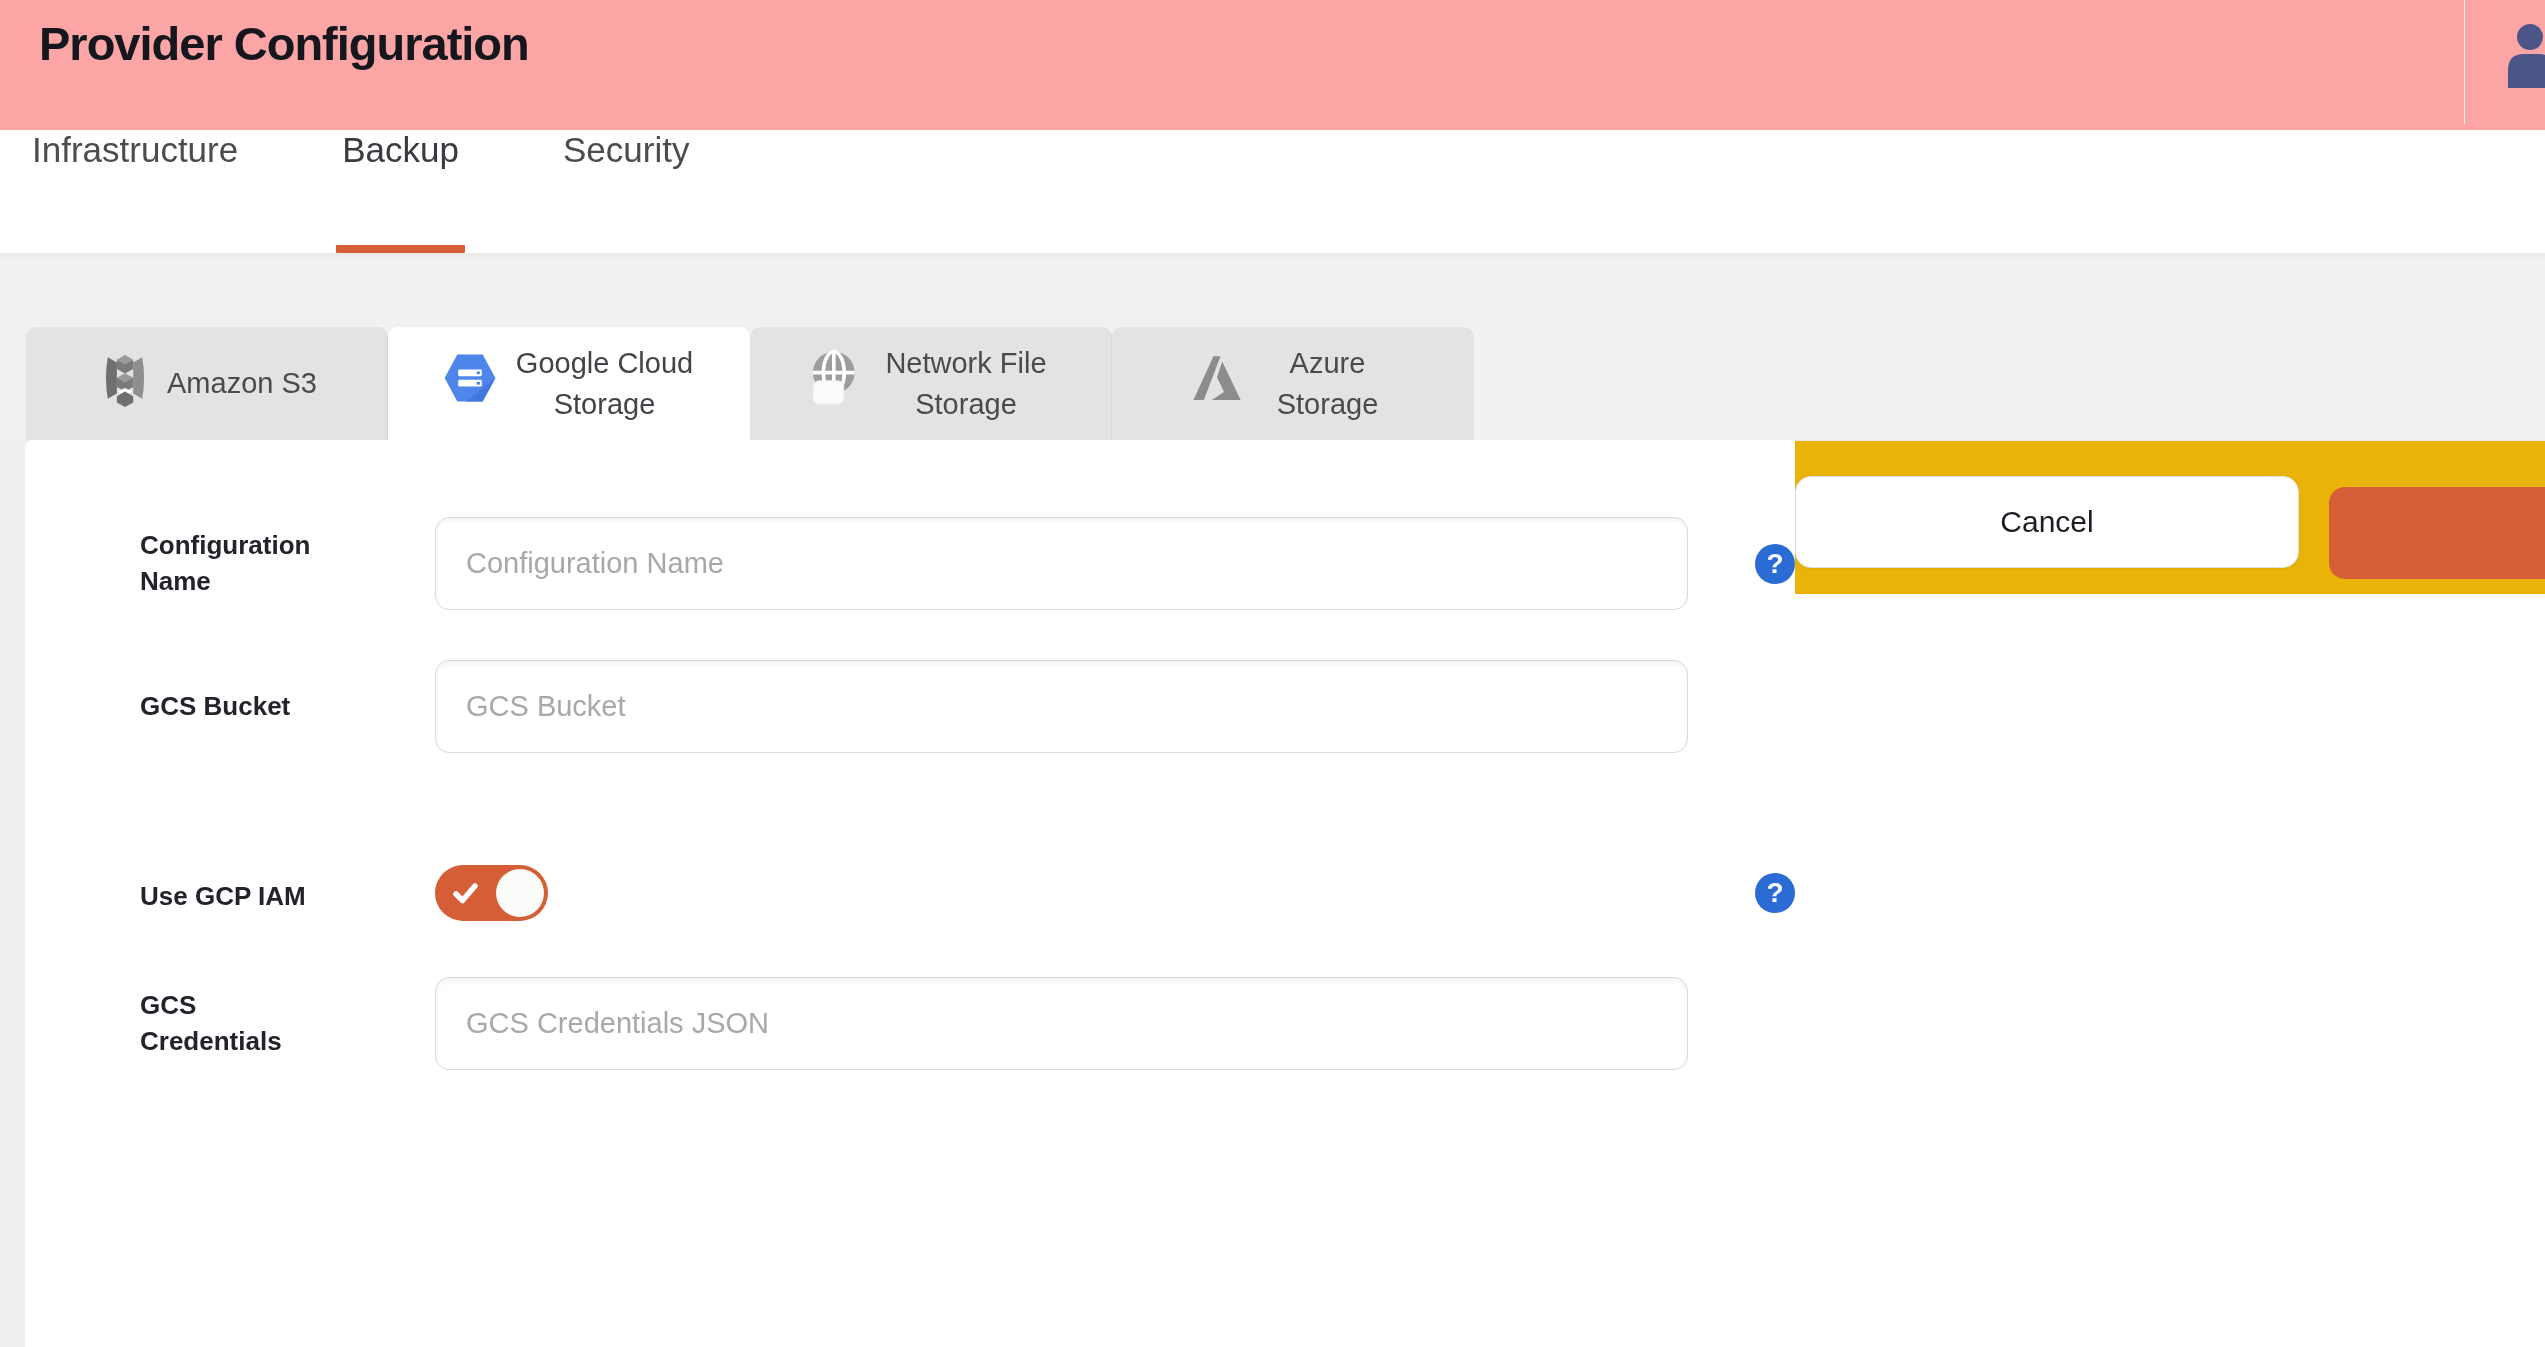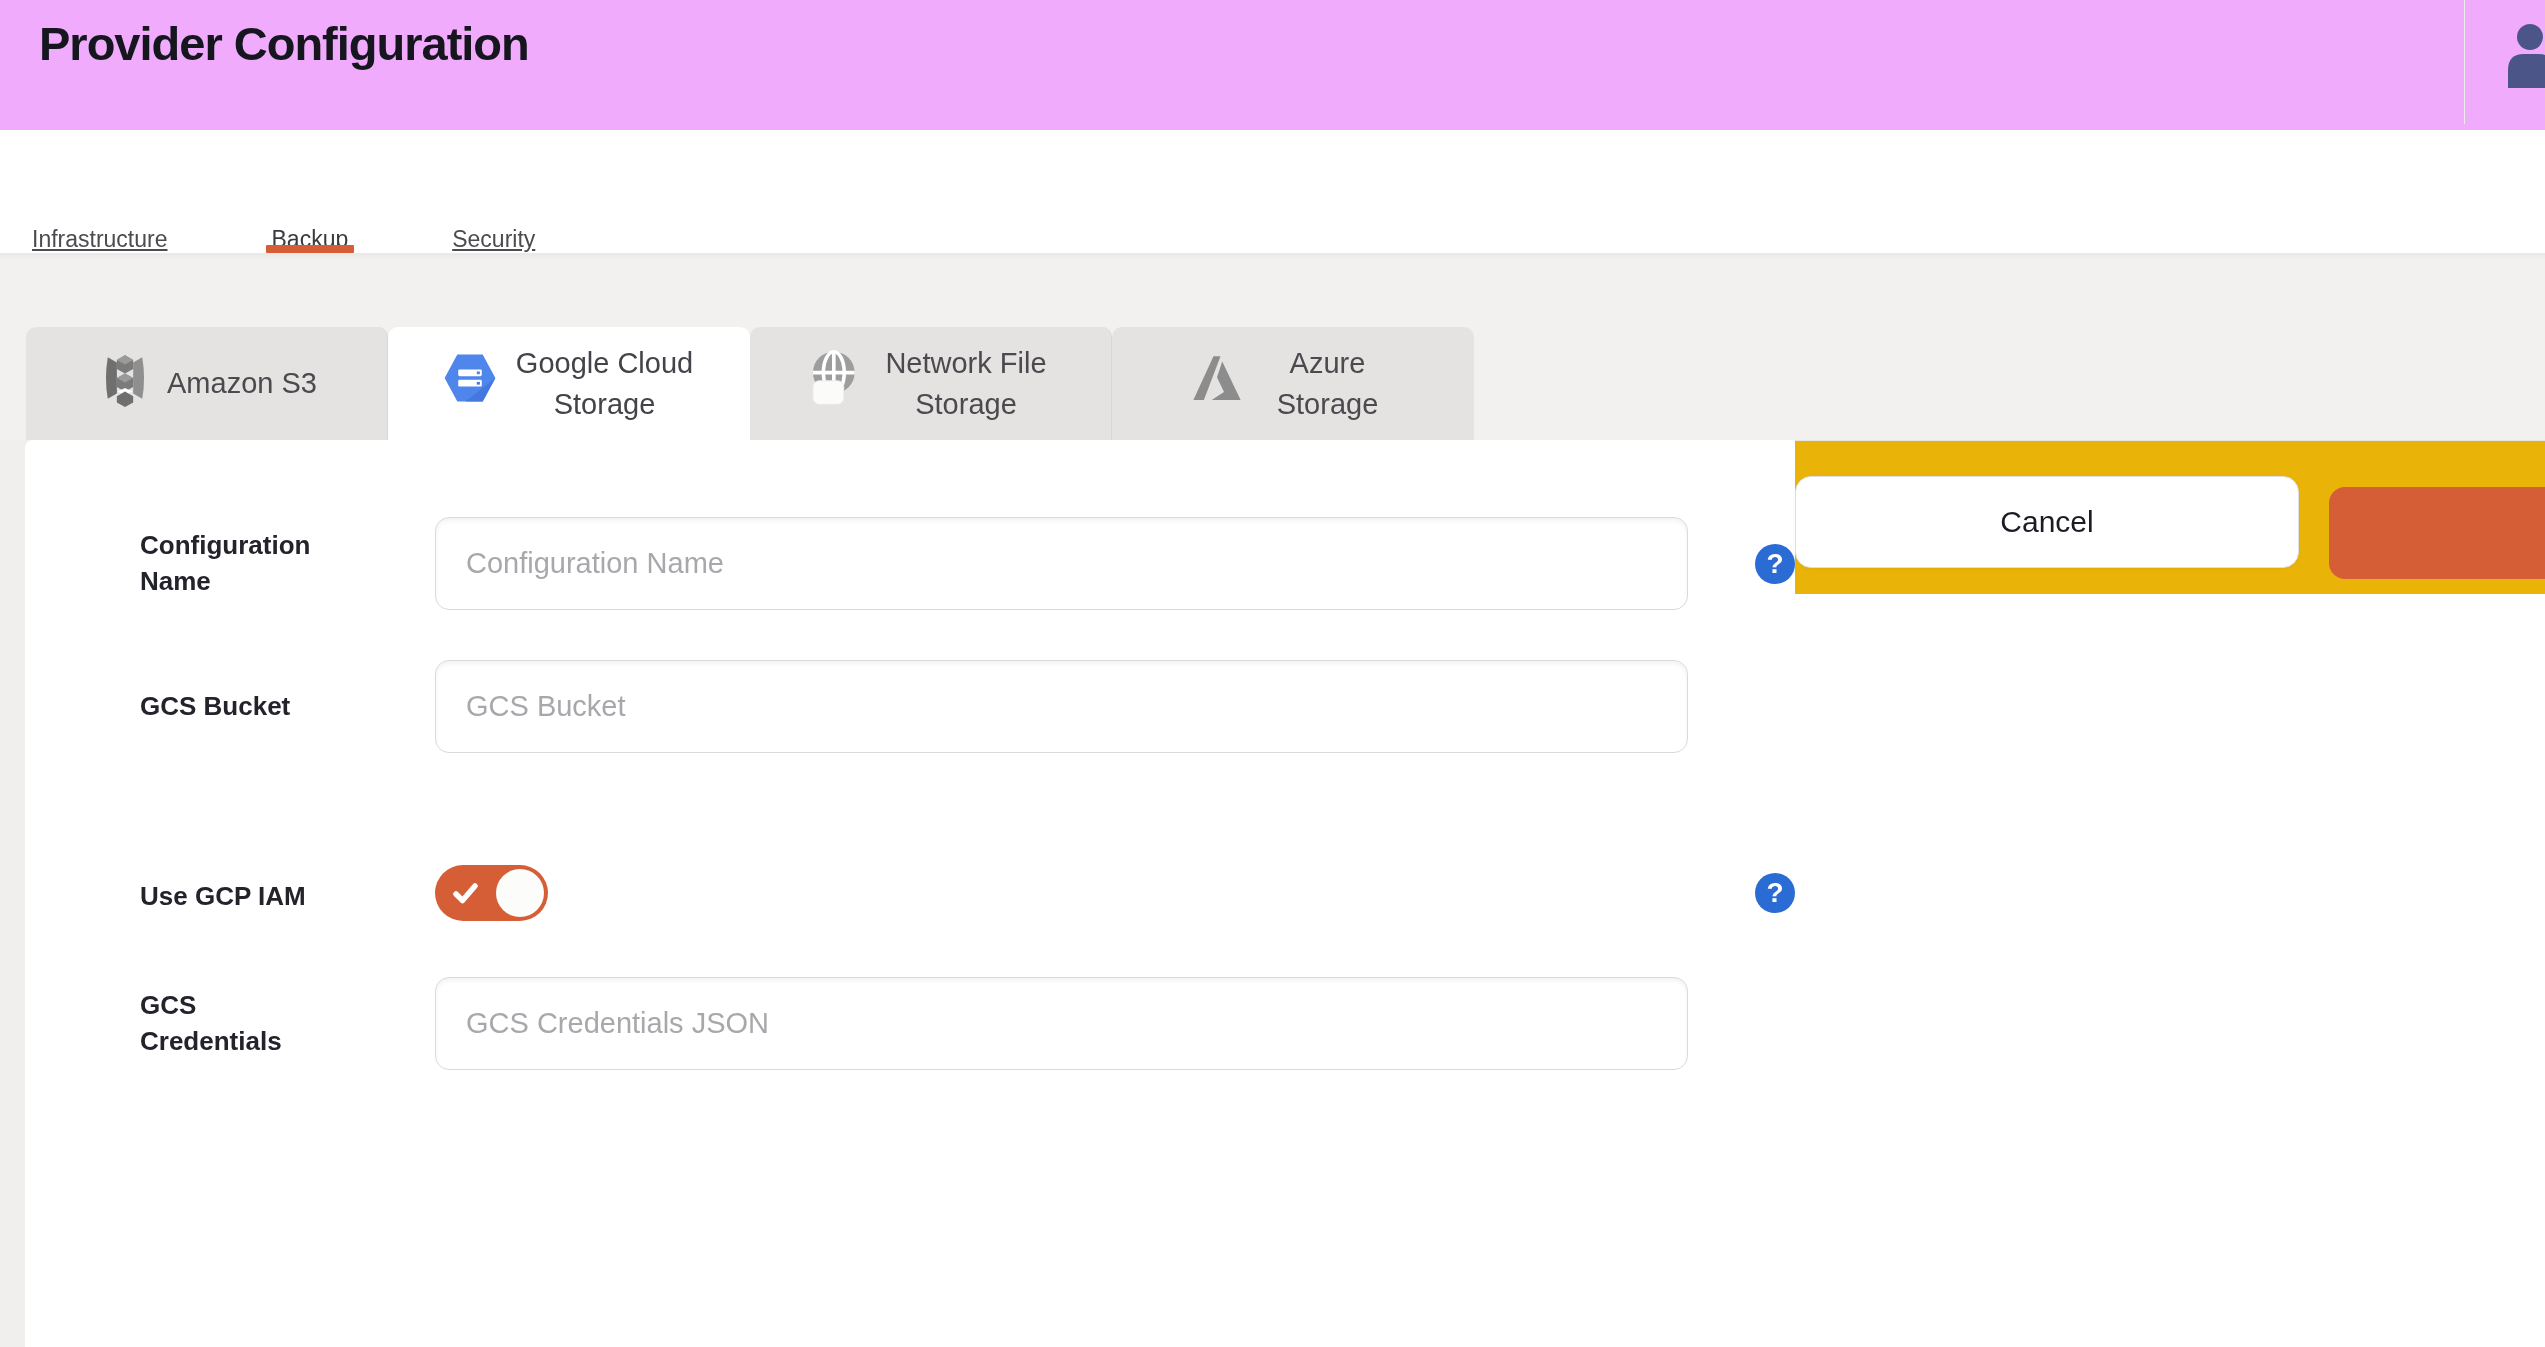--- a/index.html
+++ b/index.html
@@ -7,35 +7,35 @@
   body {
     width:2545px; height:1347px;
     font-family:"Liberation Sans", sans-serif;
     background:#ffffff;
     color:#1c1c24;
     overflow:hidden;
     position:relative;
   }
 
   
-  .header { position:relative; height:130px; background:#f0abfc; }
+  .header { position:relative; height:130px; background:#fca5a5; }
   .page-title {
     margin:0; position:absolute; left:39px; top:16px;
     font-size:47px; font-weight:bold; letter-spacing:-1px; color:#16161f;
   }
   .header-divider {
     position:absolute; left:2464px; top:0; width:1px; height:124px; background:#ececec;
   }
   .user-btn { position:absolute; left:2499px; top:22px; width:60px; height:66px; cursor:pointer; }
 
   
   .nav { height:123px; background:#fff; display:flex; align-items:center; padding-left:29px; }
   .nav-tab {
-    position:relative; height:100%; display:flex; align-items:flex-end;
-    padding:0 3px; margin-right:98px; font-size:23px; color:#4b4b50; cursor:pointer;text-decoration:underline;
+    position:relative; height:100%; display:flex; align-items:flex-start;
+    padding:0 3px; margin-right:98px; font-size:35px; color:#4b4b50; cursor:pointer;
   }
   .nav-tab.active { color:#3a3a40; }
   .nav-tab.active::after {
     content:""; position:absolute; left:-3px; right:-3px; bottom:0; height:8px;
     background:#d55e37; border-radius:1px;
   }
 
   
   .band {
     height:187px; background:#f2f1f0;

